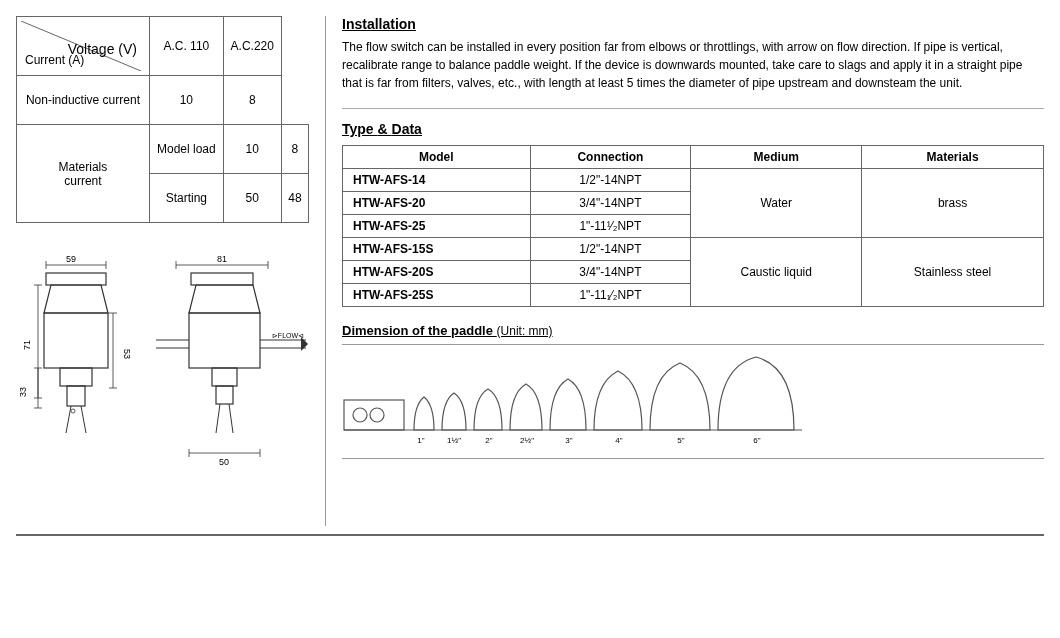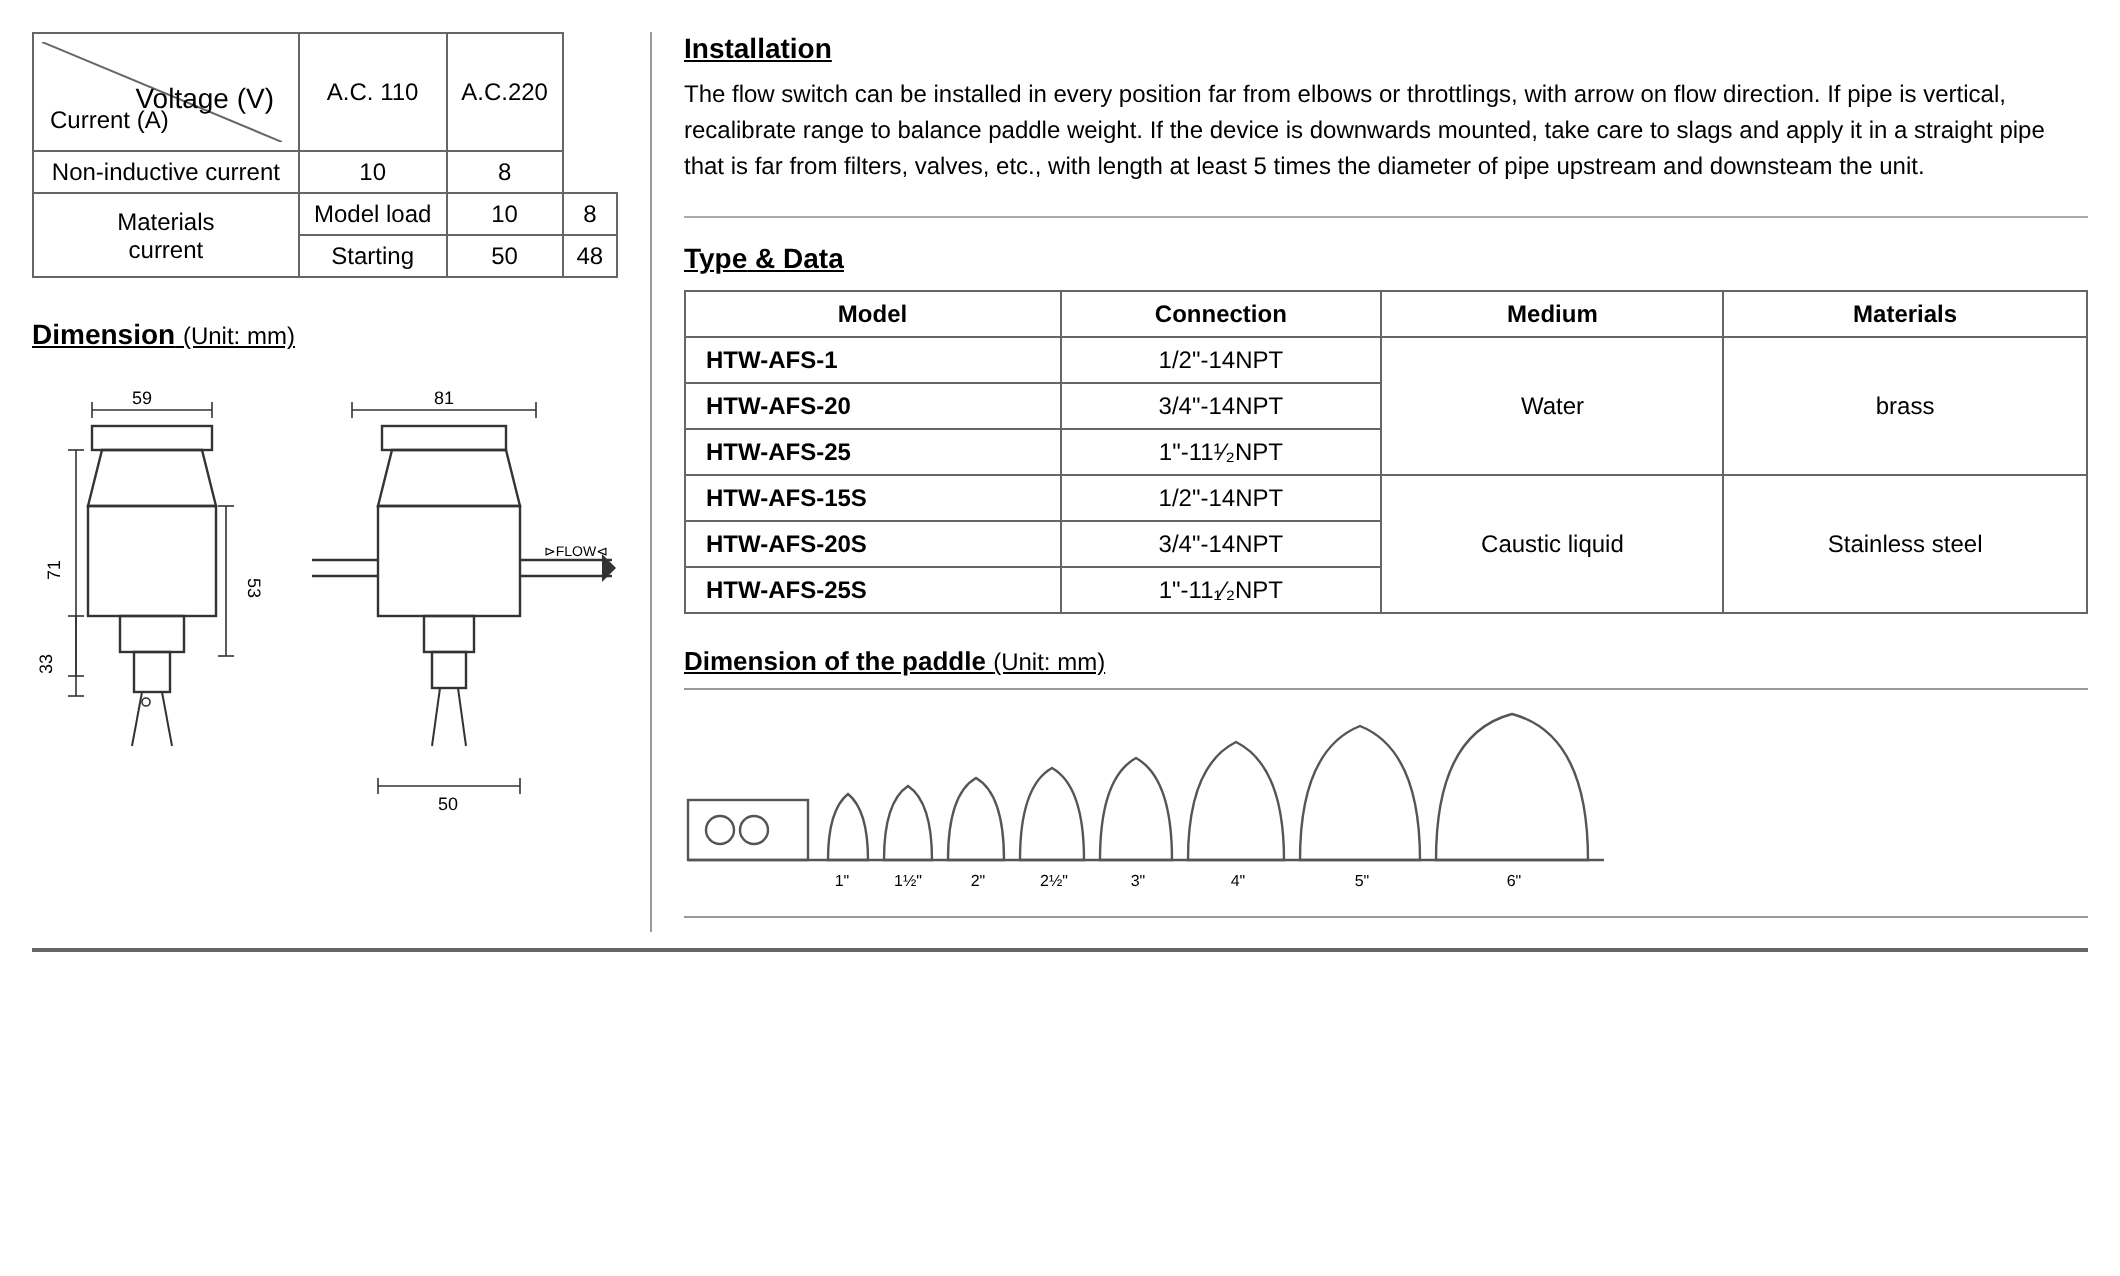--- a/index.html
+++ b/index.html
@@ -50,21 +50,21 @@
 
     table.elec-table {
       border-collapse: collapse;
       width: 100%;
       font-size: 12px;
     }
 
     table.elec-table th,
     table.elec-table td {
       border: 1px solid #666;
-      padding: 3px 6px;
+      padding: 17px 6px;
       text-align: center;
     }
 
     table.elec-table .header-diagonal {
       position: relative;
       text-align: left;
       vertical-align: bottom;
       padding: 4px;
       min-width: 110px;
     }
@@ -228,24 +228,20 @@
           <tr>
             <td>Starting</td>
             <td>50</td>
             <td>48</td>
           </tr>
         </tbody>
       </table>
     </div>
 
     <div class="dimension-section">
-      <div class="dim-subtitle">
-        <span>Dimension</span>
-        <span class="dim-unit">(Unit: mm)</span>
-      </div>
       <div class="drawing-area">
         <svg width="300" height="280" viewBox="0 0 300 280">
 
           <rect x="30" y="30" width="60" height="12" fill="none" stroke="#333" stroke-width="1.2"></rect>
 
           <line x1="30" y1="22" x2="90" y2="22" stroke="#333" stroke-width="0.8"></line>
           <line x1="30" y1="18" x2="30" y2="26" stroke="#333" stroke-width="0.8"></line>
           <line x1="90" y1="18" x2="90" y2="26" stroke="#333" stroke-width="0.8"></line>
           <text x="55" y="19" font-size="9" text-anchor="middle" fill="#000">59</text>
 
@@ -333,21 +329,21 @@
         <thead>
           <tr>
             <th>Model</th>
             <th>Connection</th>
             <th>Medium</th>
             <th>Materials</th>
           </tr>
         </thead>
         <tbody id="type-table-body">
         <tr>
-              <td class="model-cell">HTW-AFS-1</td>
+              <td class="model-cell">HTW-AFS-14</td>
               <td>1/2"-14NPT</td>
               <td rowspan="3">Water</td>
               <td rowspan="3">brass</td>
             </tr>
             <tr>
               <td class="model-cell">HTW-AFS-20</td>
               <td>3/4"-14NPT</td>
             </tr>
             <tr>
               <td class="model-cell">HTW-AFS-25</td>

